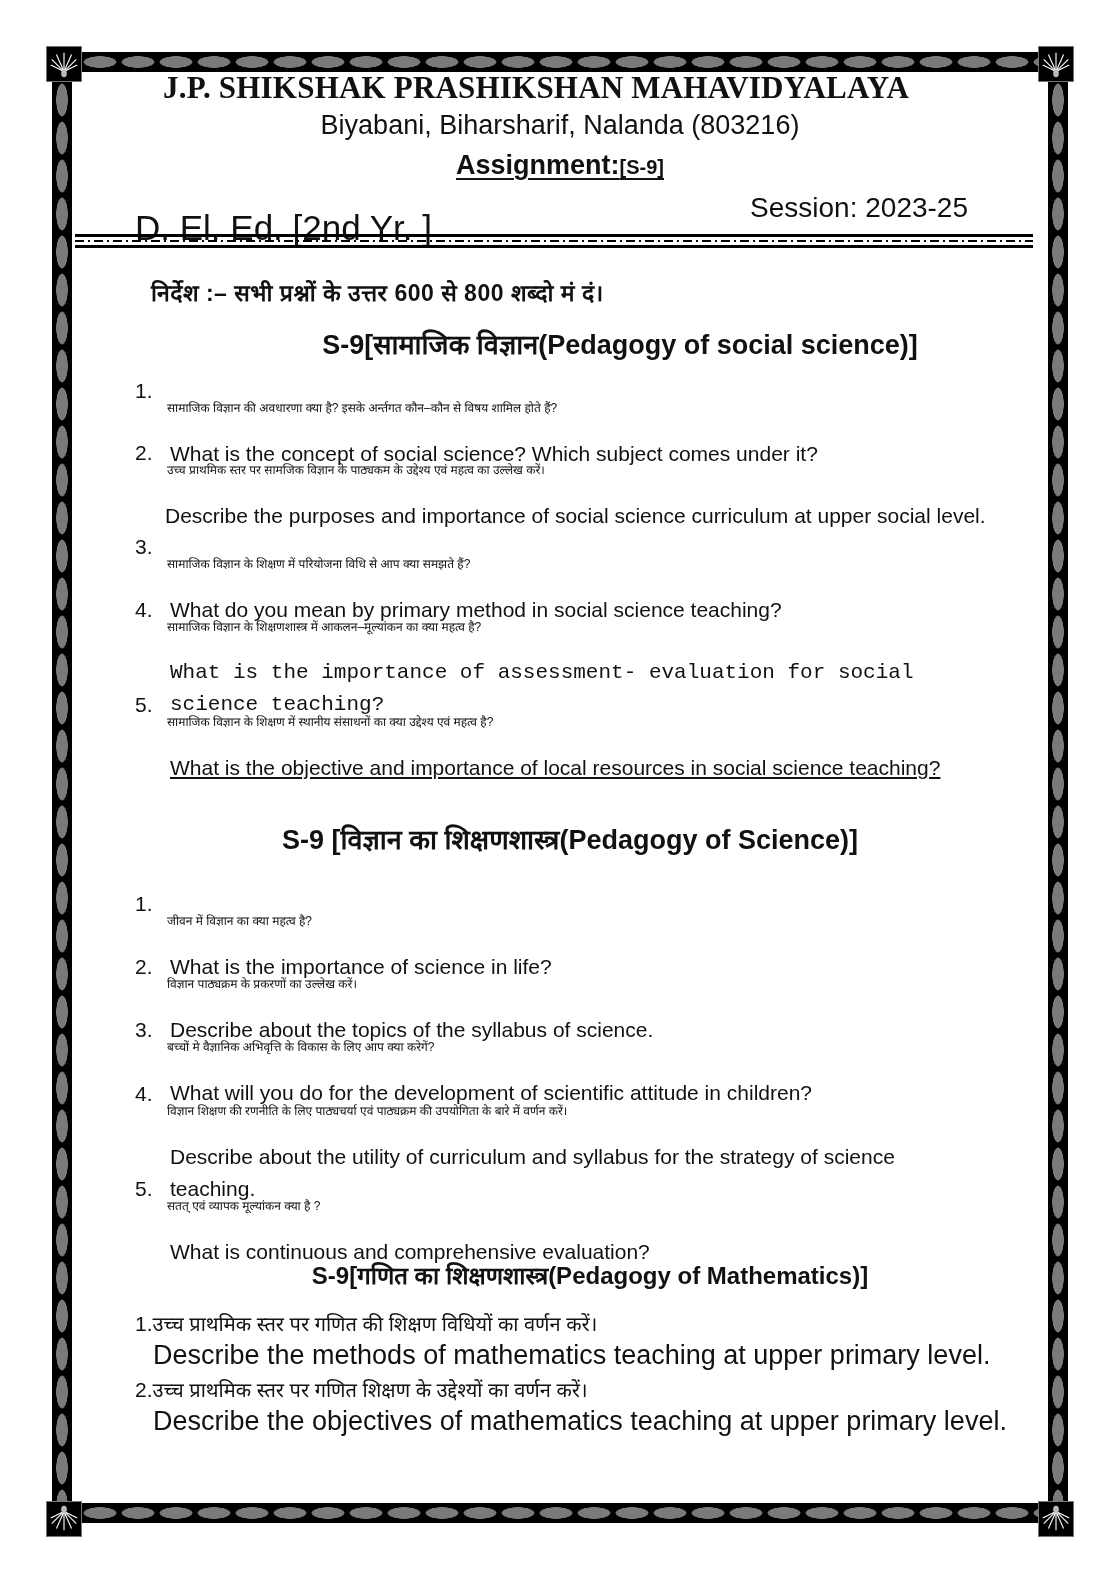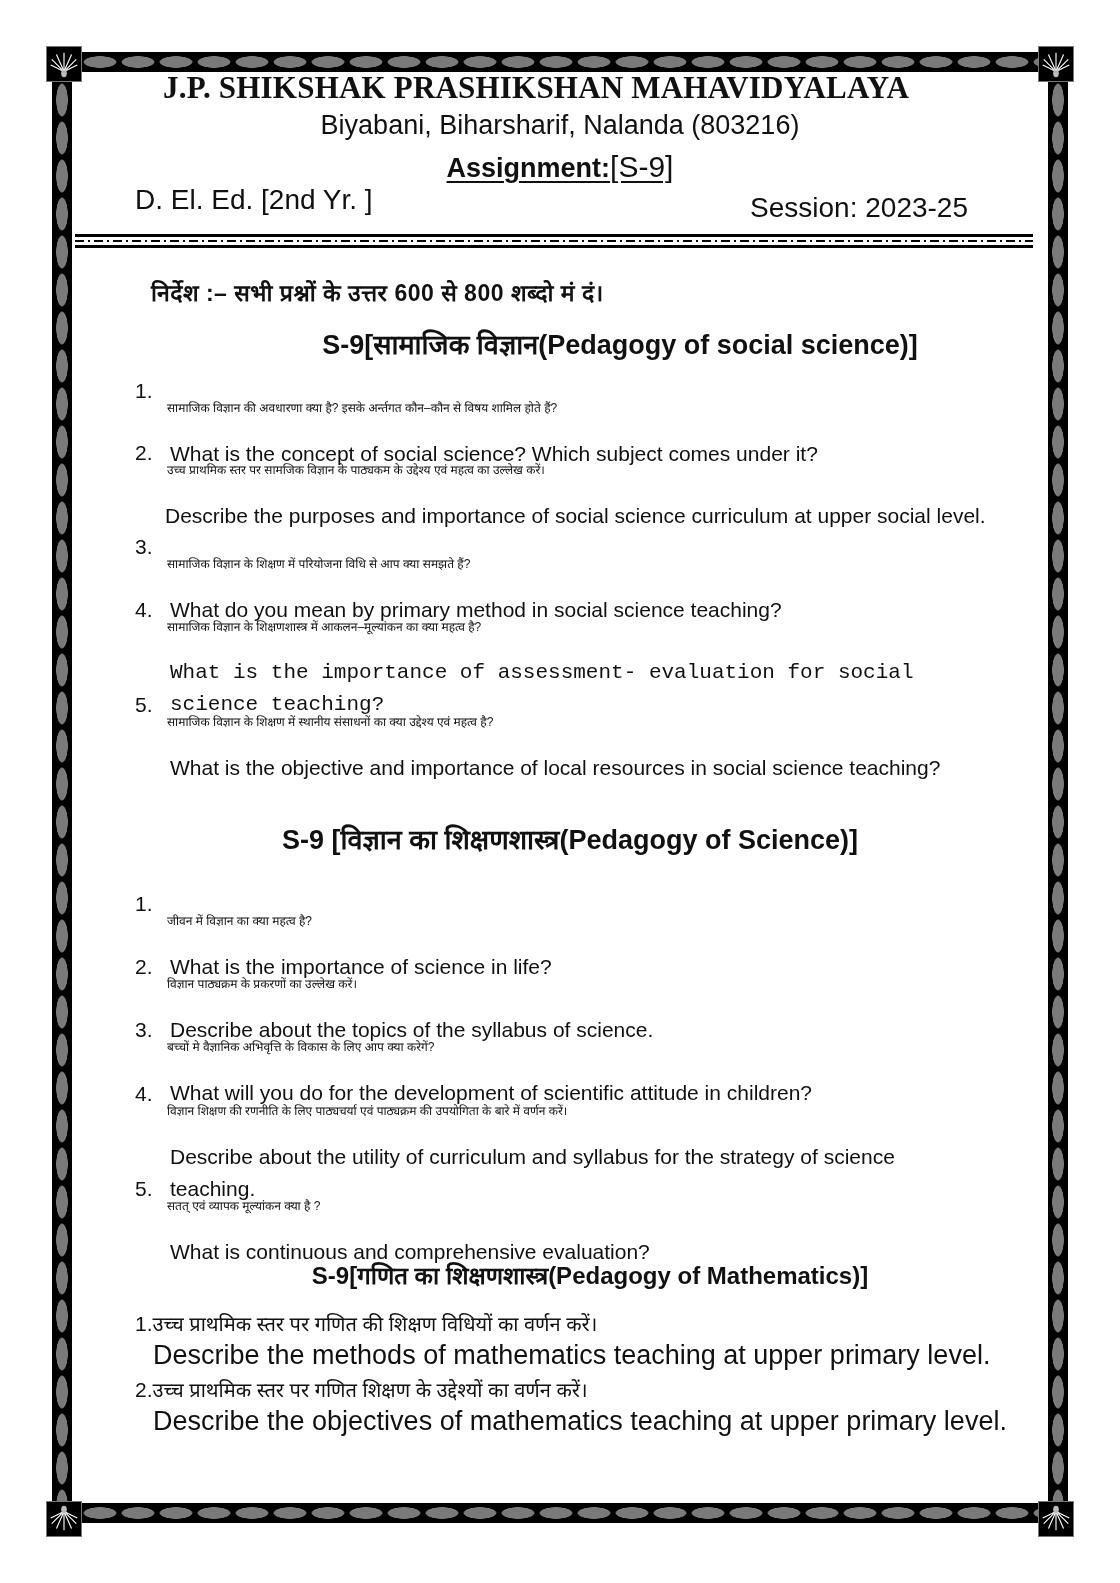--- a/index.html
+++ b/index.html
@@ -29,22 +29,22 @@
   .corner.br { right: 46px; bottom: 46px; }
   .corner svg { width: 100%; height: 100%; display: block; }
 
   
   .college-name { position: absolute; top: 70px; left: 0; width: 1120px; text-align: center; margin-left: -24px;
     font-family: "Liberation Serif", "DejaVu Serif", serif; font-weight: bold; font-size: 31px; letter-spacing: 0.2px; }
   .address { position: absolute; top: 110px; left: 0; width: 1120px; text-align: center; font-size: 27px; }
   .assignment { position: absolute; top: 150px; left: 0; width: 1120px; text-align: center; font-size: 27px; }
   .assignment .label-wrap { text-decoration: underline; text-underline-offset: 4px; }
   .assignment .lbl { font-weight: bold; }
-  .assignment .code { font-size: 30px; }
-  .course { position: absolute; top: 184px; left: 135px; font-size: 28px; }
+  .assignment .code { font-size: 20px; font-weight: bold; }
+  .course { position: absolute; top: 208px; left: 135px; font-size: 35px; }
   .session { position: absolute; top: 192px; right: 152px; font-size: 28px; }
 
   .sep { position: absolute; left: 75px; right: 87px; }
   .sep.l1 { top: 234px; height: 3px; background: #000; }
   .sep.l2 { top: 240px; height: 2px;
     background: repeating-linear-gradient(90deg, #000 0 9px, transparent 9px 13px, #000 13px 15px, transparent 15px 19px); }
   .sep.l3 { top: 245px; height: 3px; background: #000; }
 
   
   .instruction { position: absolute; top: 276px; left: 135px; font-size: 23px; font-weight: bold; letter-spacing: 0.5px; margin-left: 16px; }
@@ -172,21 +172,21 @@
   <span class="en">What do you mean by primary method in social science teaching?</span>
 </div>
 <div class="q" style="top:601px">
   <span class="num">4.</span>
   <span class="hi">सामाजिक विज्ञान के शिक्षणशास्त्र में आकलन–मूल्यांकन का क्या महत्व है?</span>
   <span class="en" style="width:760px;font-family:Liberation Mono, monospace;">What is the importance of assessment- evaluation for social science teaching?</span>
 </div>
 <div class="q" style="top:696px">
   <span class="num">5.</span>
   <span class="hi">सामाजिक विज्ञान के शिक्षण में स्थानीय संसाधनों का क्या उद्देश्य एवं महत्व है?</span>
-  <span class="en" style="width:790px;">What is the objective and importance of local resources in social science teaching?</span>
+  <span class="en" style="width:790px;text-decoration:underline;">What is the objective and importance of local resources in social science teaching?</span>
 </div>
 
 <div class="section-title st2">S-9 [विज्ञान  का  शिक्षणशास्त्र(Pedagogy of  Science)]</div>
 
 <div class="q" style="top:895px">
   <span class="num">1.</span>
   <span class="hi">जीवन में विज्ञान का क्या महत्व है?</span>
   <span class="en">What is the importance of science in life?</span>
 </div>
 <div class="q" style="top:958px">

